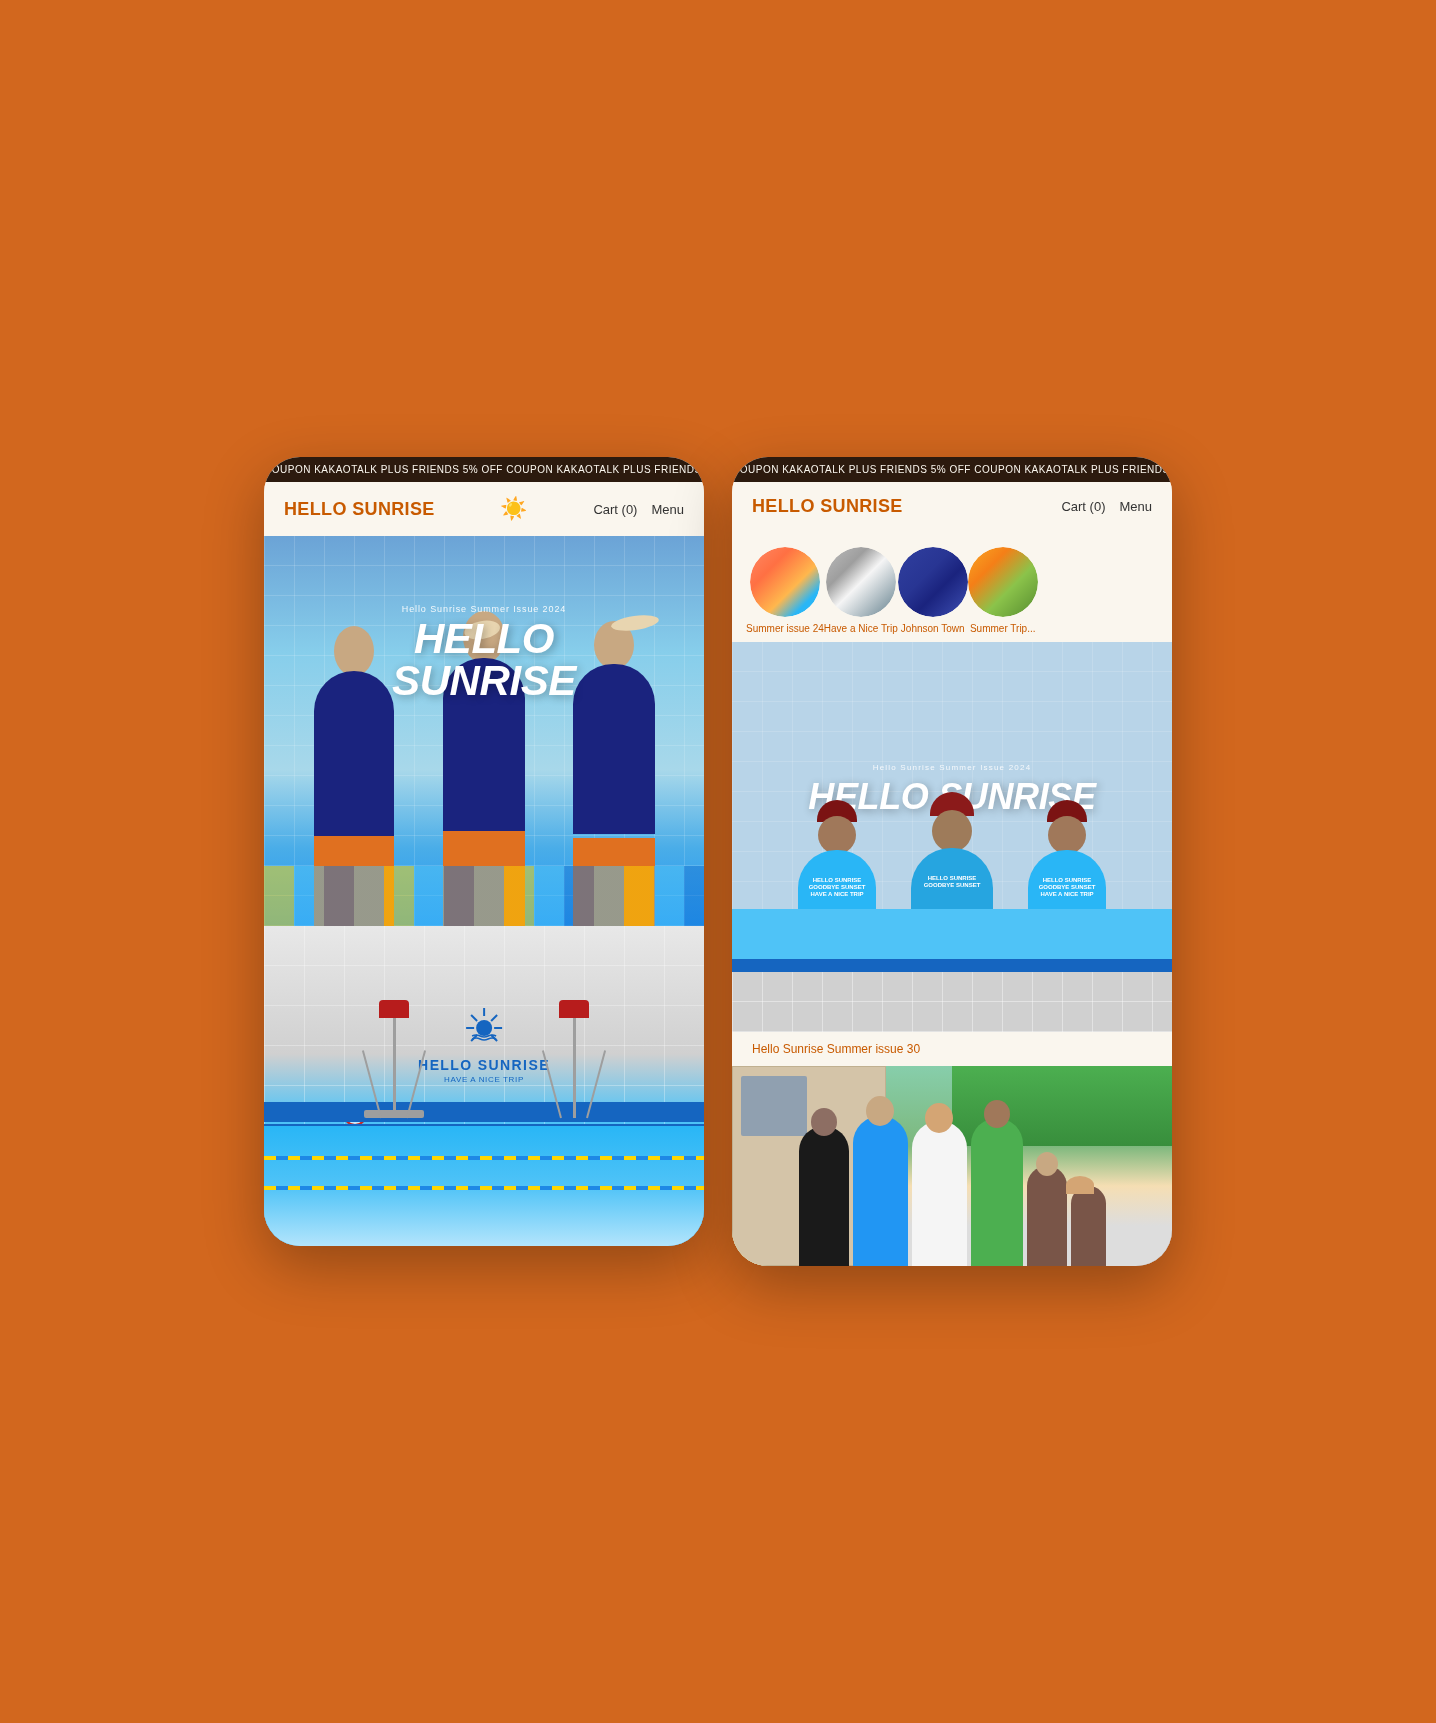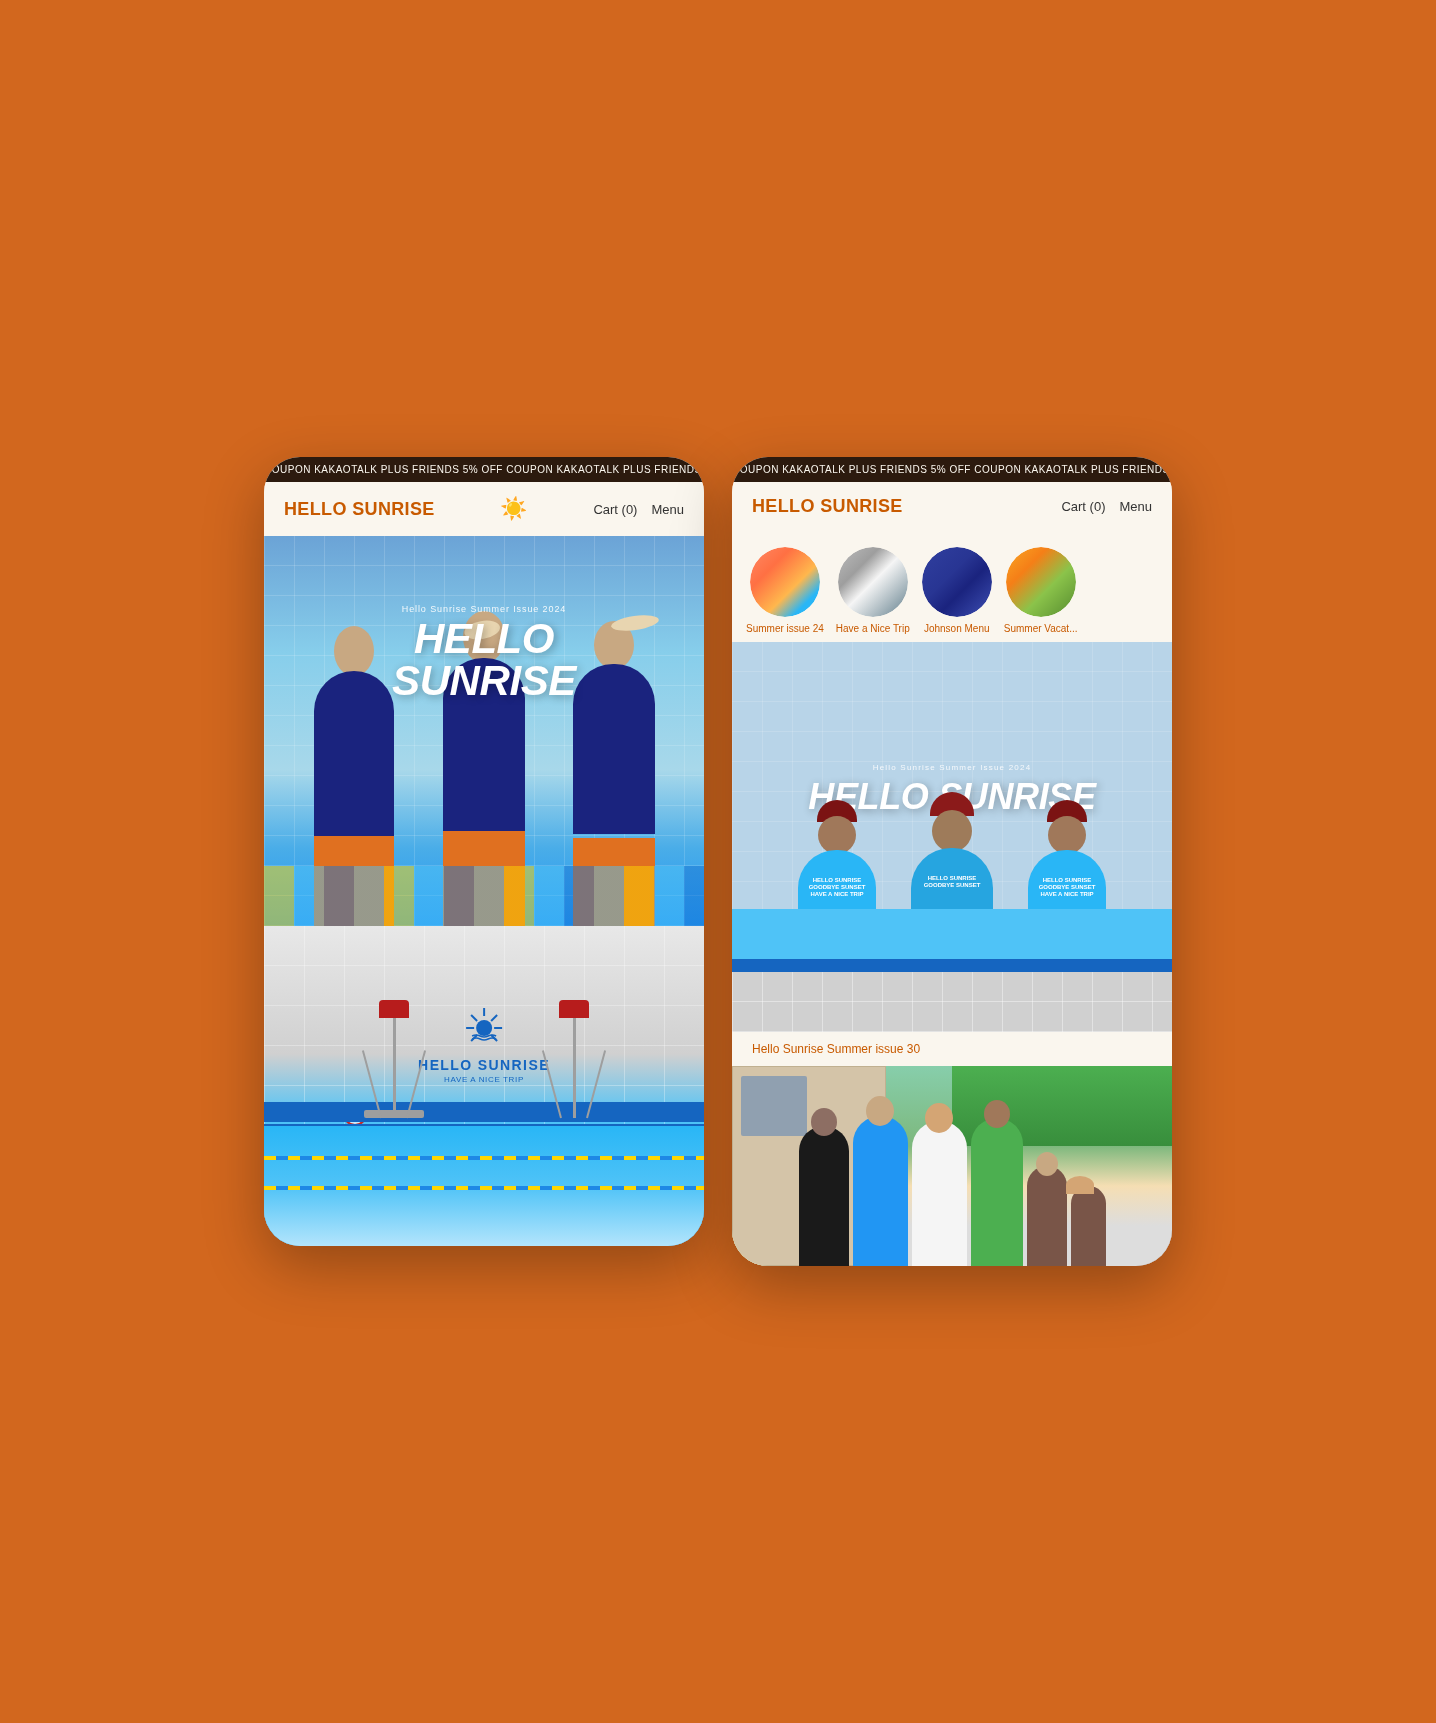--- a/index.html
+++ b/index.html
@@ -237,21 +237,20 @@
       top: 30px;
       left: 0;
       right: 0;
       height: 4px;
       background: repeating-linear-gradient(90deg, #FFD700 0px, #FFD700 12px, #1E88E5 12px, #1E88E5 24px);
     }
 
     
     .category-circles {
       display: flex;
-      gap: 12px;
       padding: 16px 14px 8px;
       overflow: hidden;
     }
 
     .circle-item {
       display: flex;
       flex-direction: column;
       align-items: center;
       gap: 6px;
       flex-shrink: 0;
@@ -517,27 +516,27 @@
       <div class="circle-item">
         <div class="circle-img">
           <div class="circle-inner ci-trip"></div>
         </div>
         <span class="circle-label">Have a Nice Trip</span>
       </div>
       <div class="circle-item">
         <div class="circle-img">
           <div class="circle-inner ci-johnson"></div>
         </div>
-        <span class="circle-label">Johnson Menu</span>
+        <span class="circle-label">Johnson Town</span>
       </div>
       <div class="circle-item">
         <div class="circle-img">
           <div class="circle-inner ci-vacation"></div>
         </div>
-        <span class="circle-label">Summer Vacat...</span>
+        <span class="circle-label">Summer Trip...</span>
       </div>
     </div>
 
     <div class="hero-img hero-right">
 
       <div style="position:absolute;inset:0;background:repeating-linear-gradient(90deg,rgba(255,255,255,0.15) 0,rgba(255,255,255,0.15) 1px,transparent 1px,transparent 30px),repeating-linear-gradient(0,rgba(255,255,255,0.15) 0,rgba(255,255,255,0.15) 1px,transparent 1px,transparent 30px),#B8D4E8;"></div>
 
       <div class="right-hero-text">
         <div class="right-hero-small">Hello Sunrise Summer Issue 2024</div>
         <div class="right-hero-big">HELLO SUNRISE</div>

